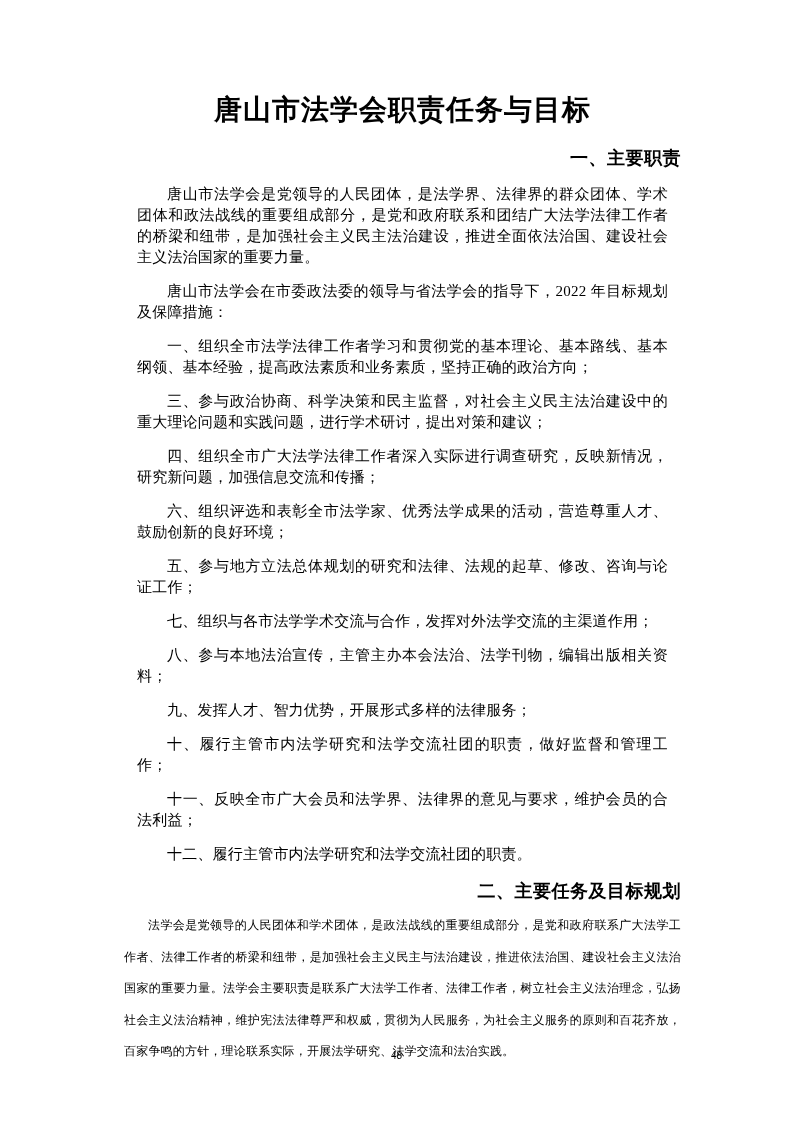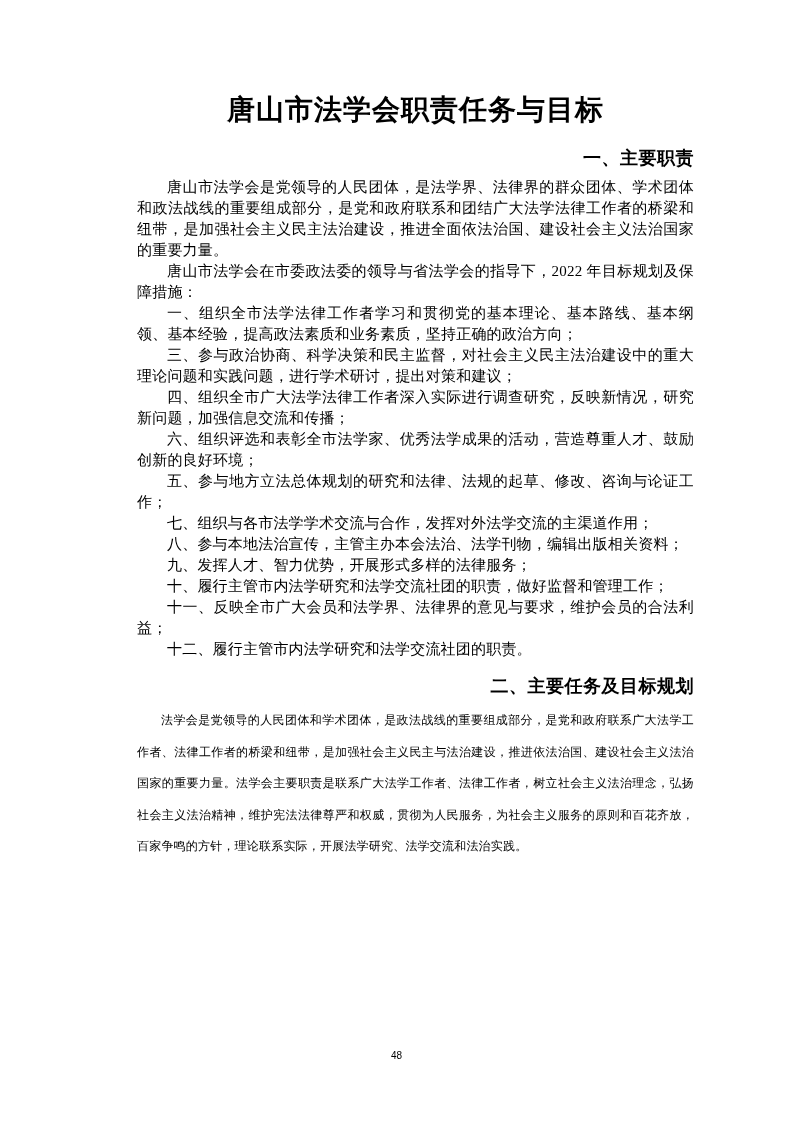--- a/index.html
+++ b/index.html
@@ -11,21 +11,21 @@
     width: 793px;
     height: 1122px;
     position: relative;
     font-family: "Liberation Serif", "DejaVu Serif", serif;
     color: #000000;
     overflow: hidden;
   }
   .page {
     position: absolute;
     top: 0;
-    left: 137px;
+    left: 124px;
     width: 557px;
     height: 858px;
   }
   .doc-title {
     margin: 0;
     padding-top: 88px;
     font-size: 28px;
     line-height: 44px;
     font-weight: bold;
     text-align: center;
@@ -35,21 +35,21 @@
   .section-heading {
     margin: 13px 0 6px 0;
     font-size: 18px;
     line-height: 26px;
     font-weight: bold;
     font-family: "Liberation Sans", "DejaVu Sans", sans-serif;
     letter-spacing: 0.5px;
     text-align: right;
   }
   .para {
-    margin: 0;
+    margin: 13px;
     font-size: 15px;
     line-height: 21px;
     text-align: justify;
     text-indent: 2em;
     letter-spacing: 0.2px;
   }
   .para-wide {
     margin: 6px 0 0 0;
     font-size: 12px;
     line-height: 31.5px;

